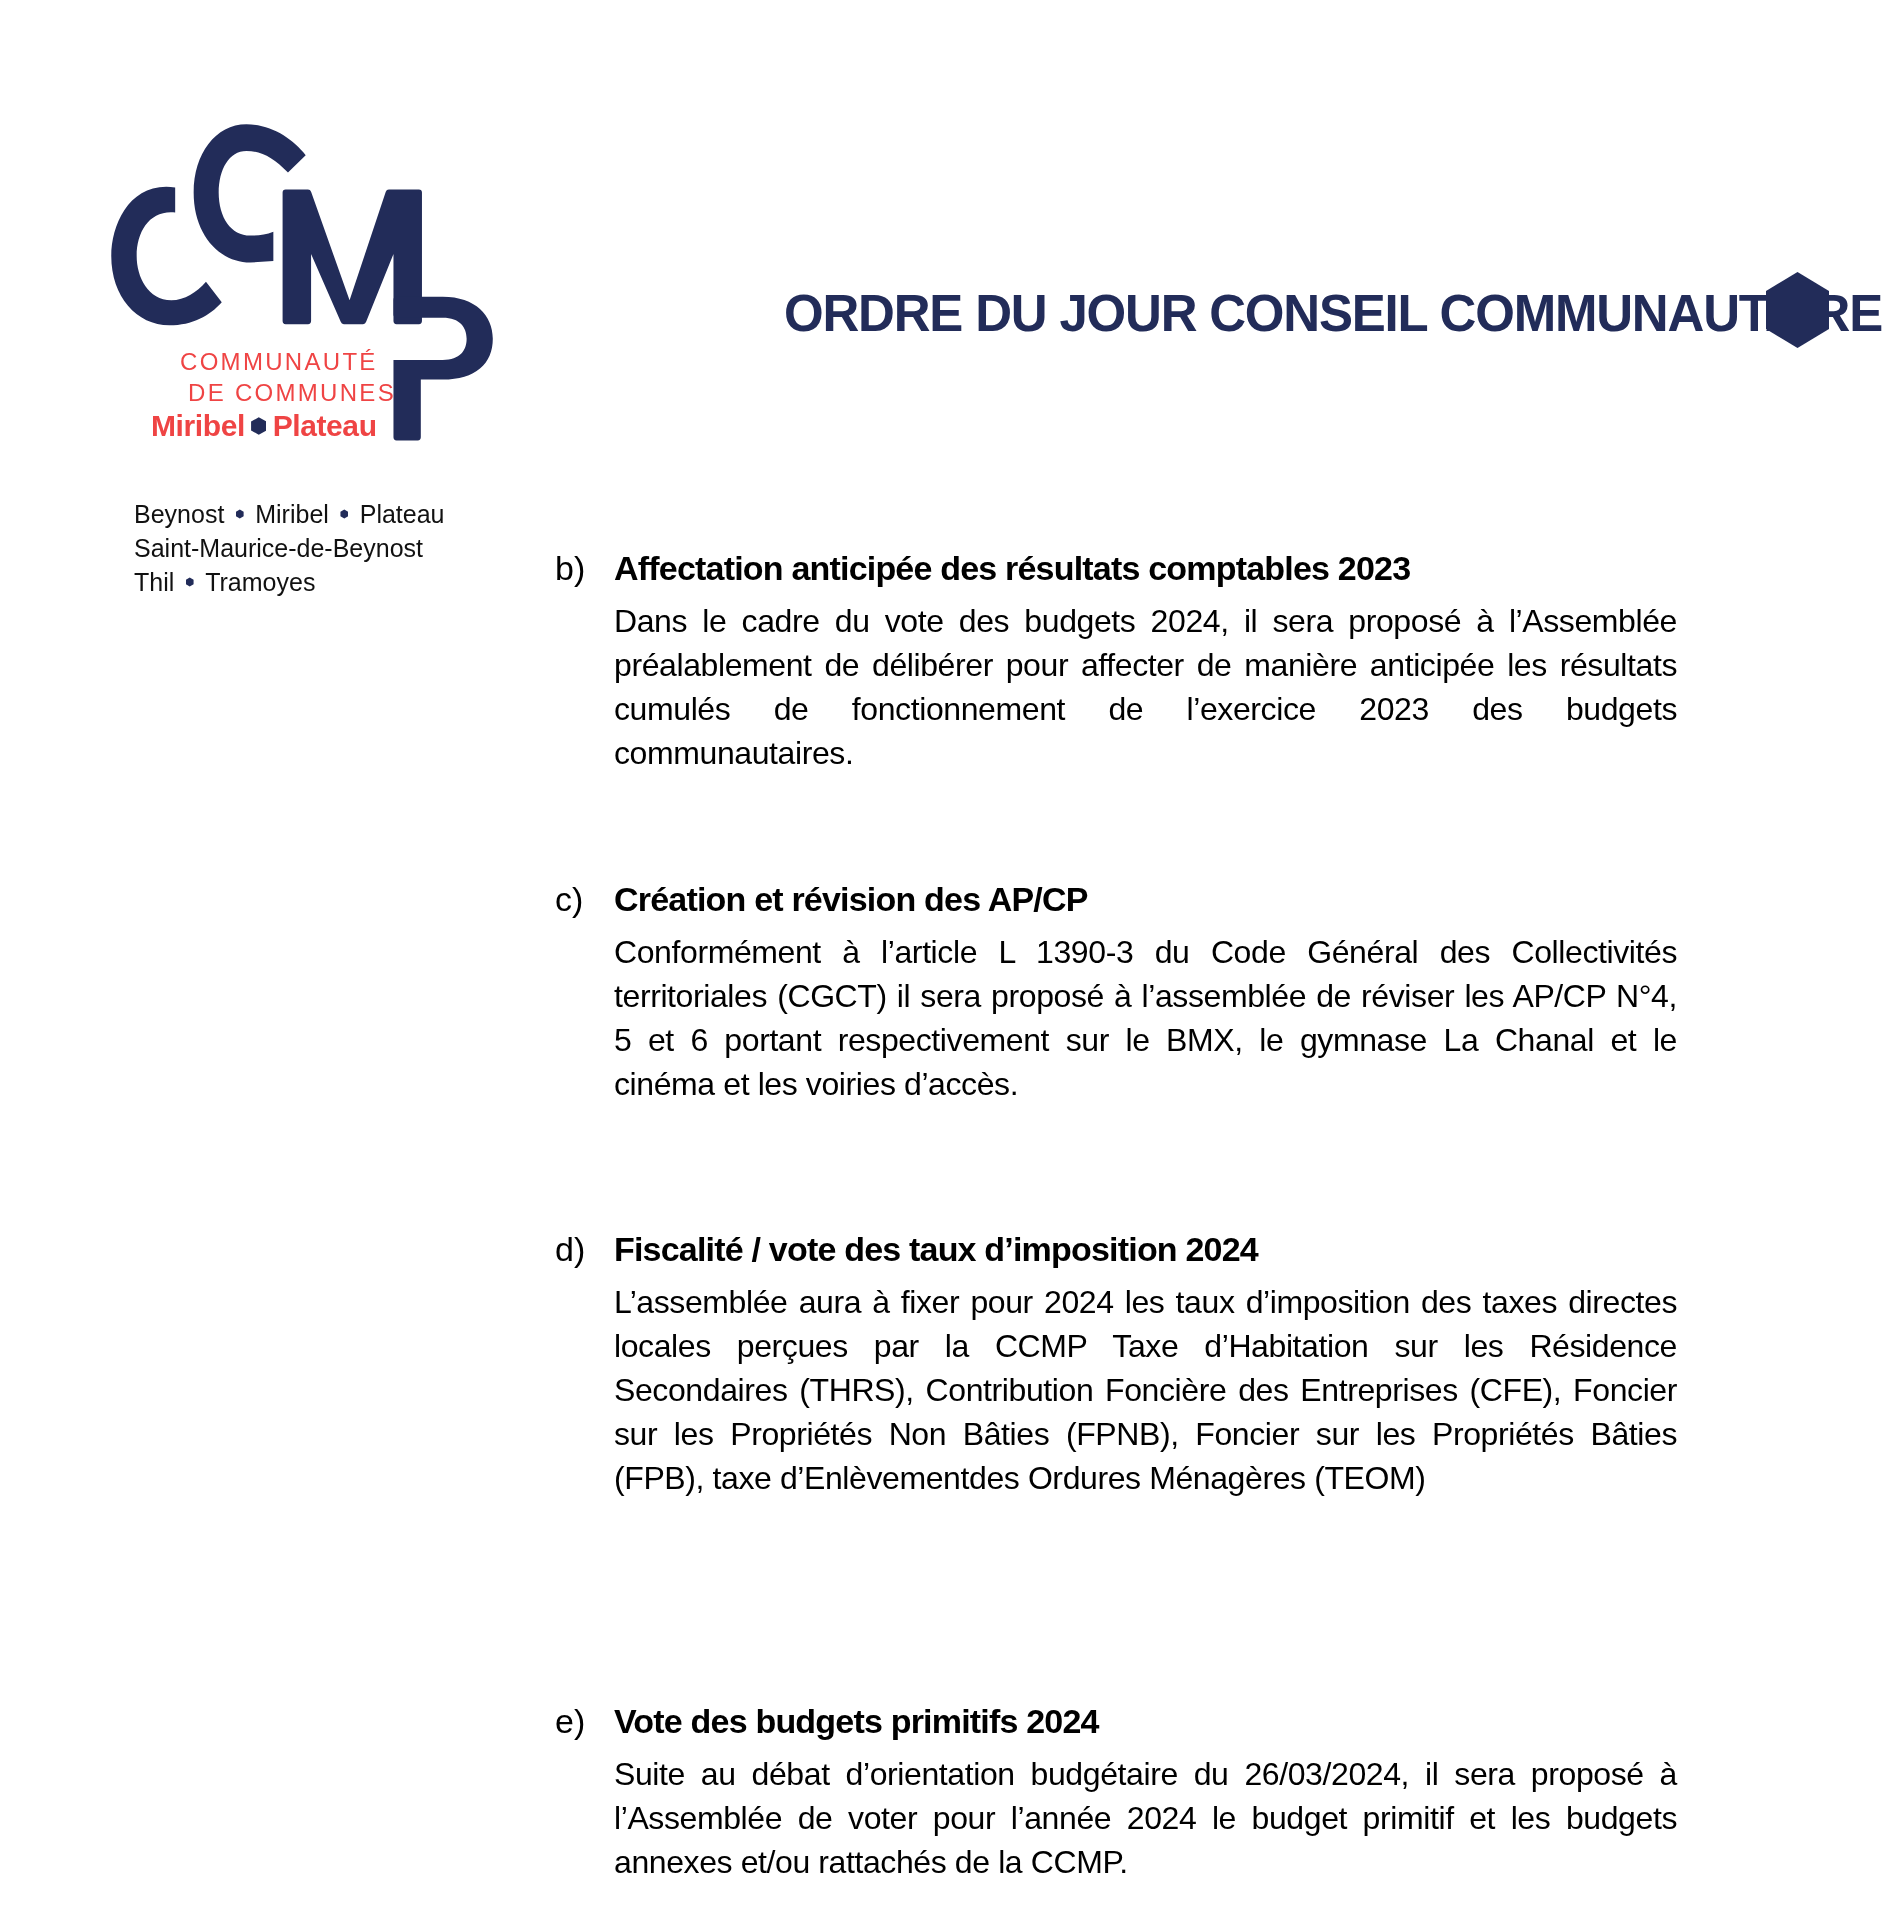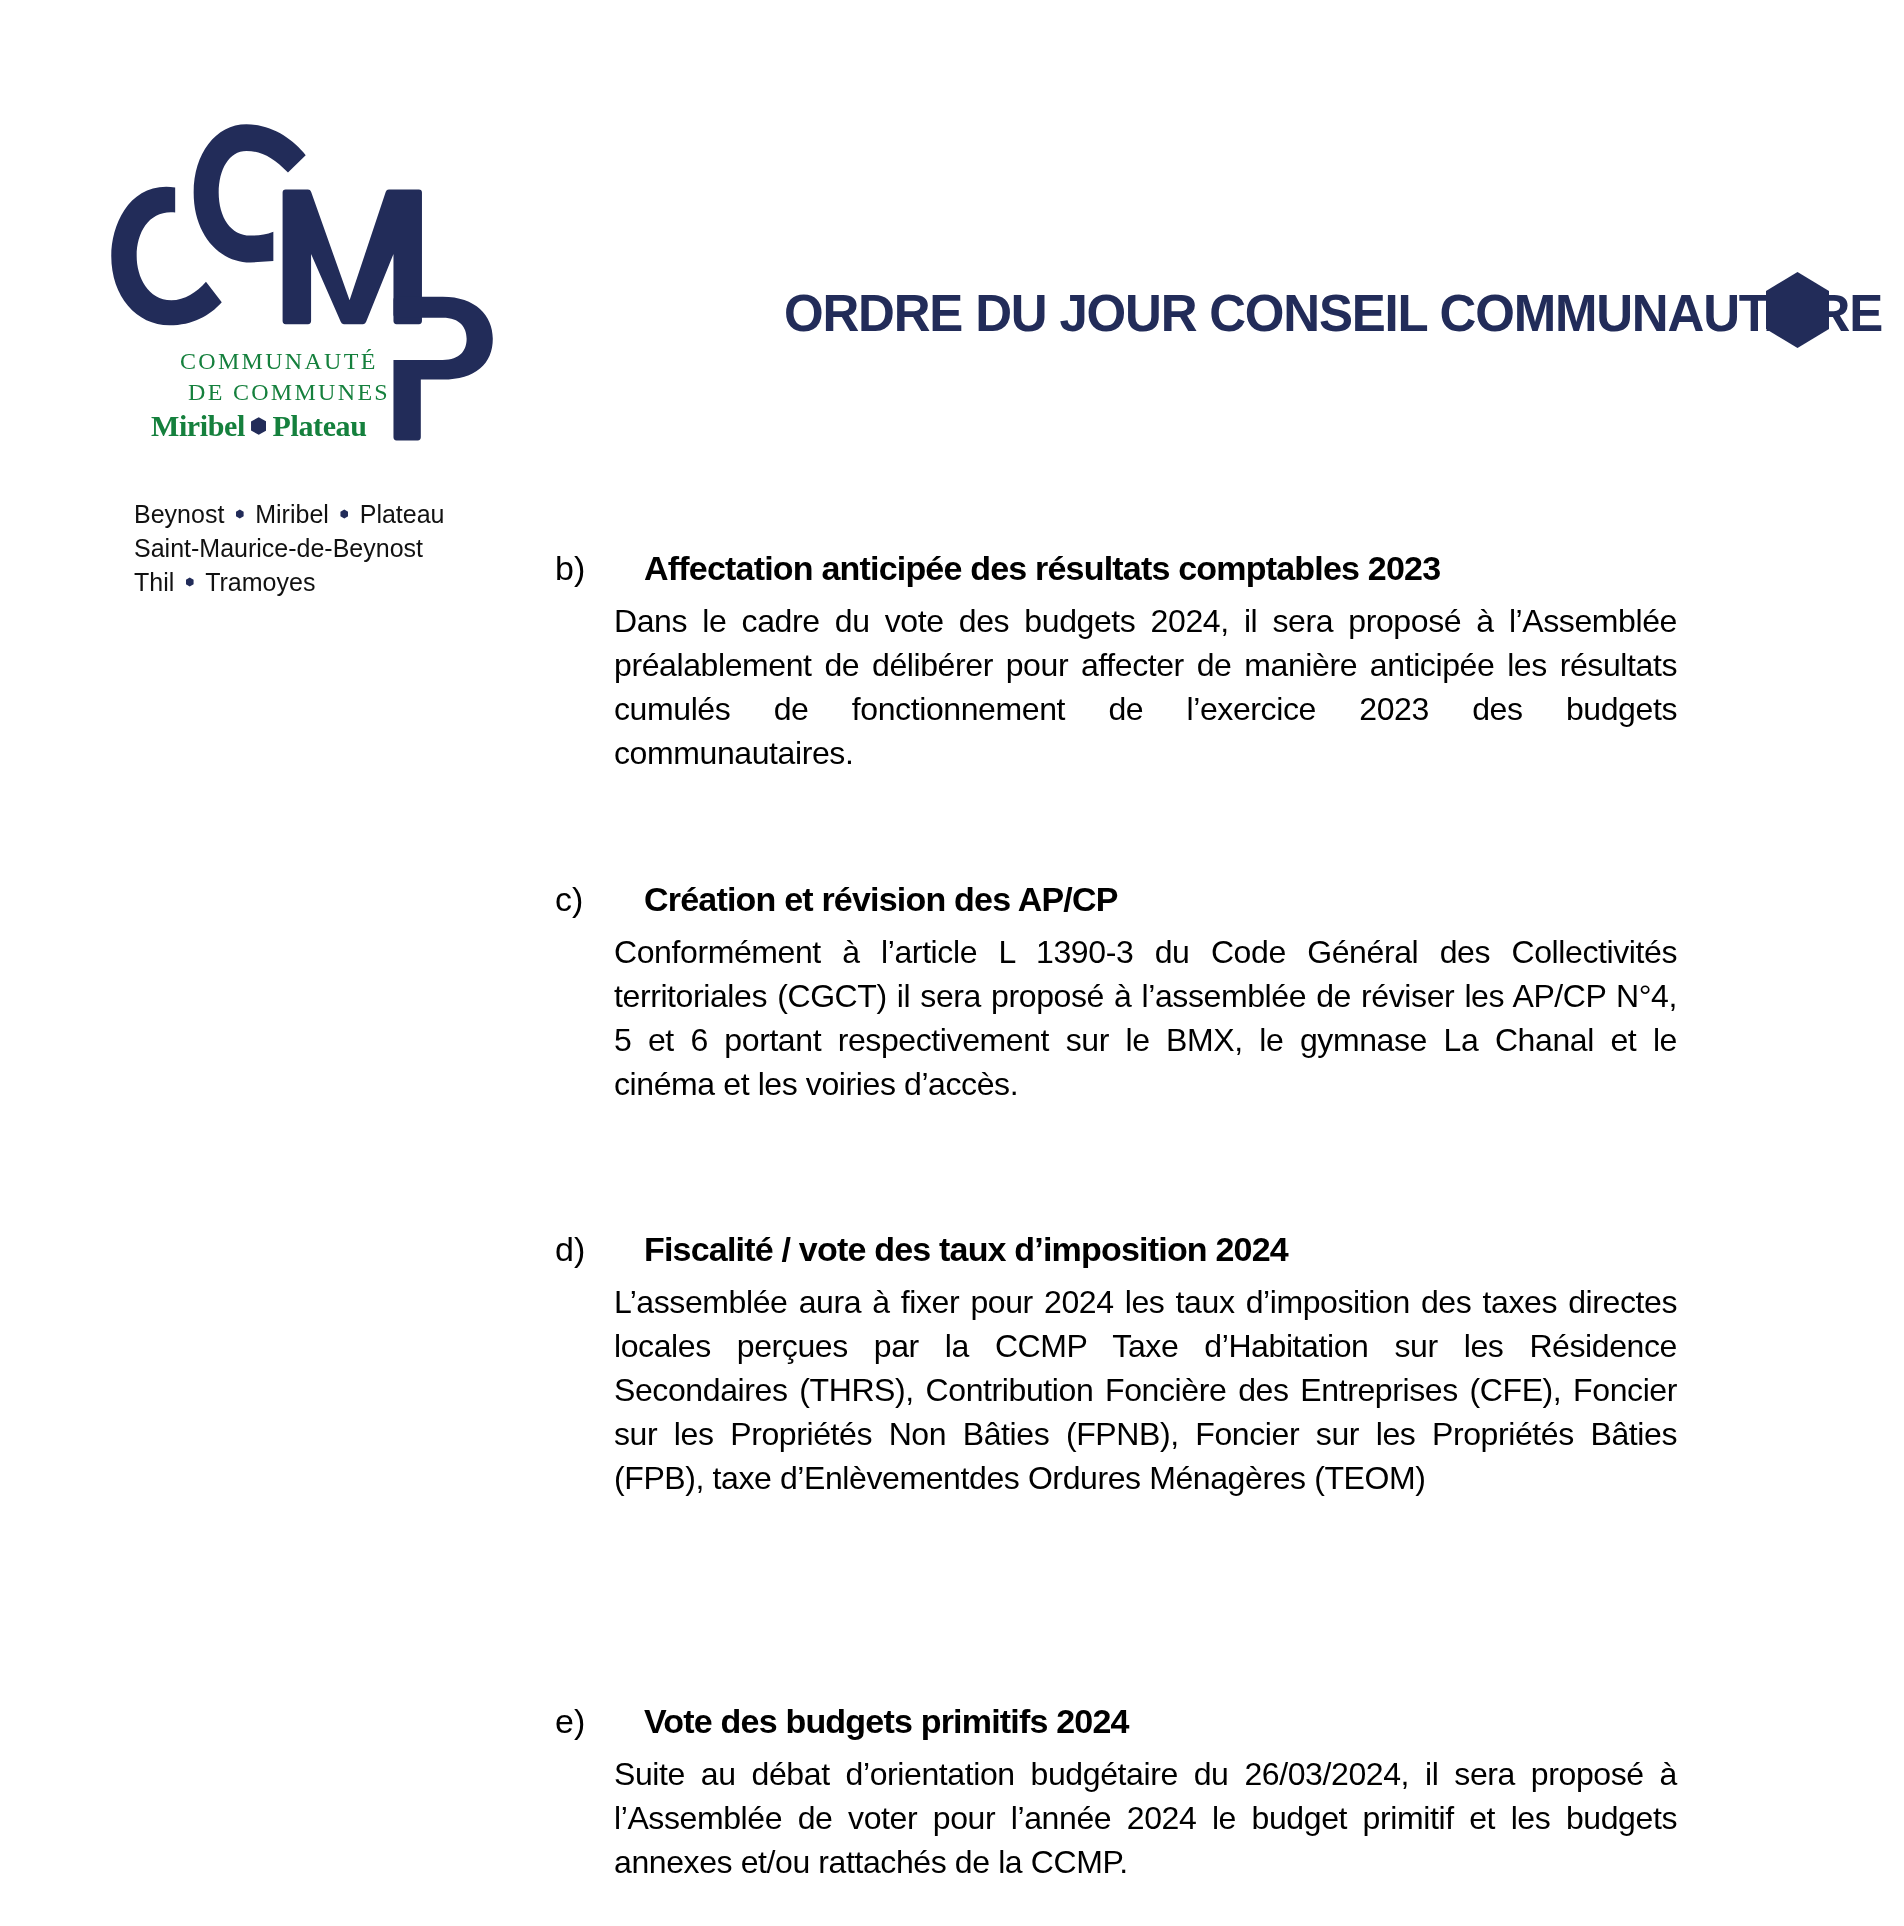--- a/index.html
+++ b/index.html
@@ -2,21 +2,21 @@
 <html style="font-size:6.2px"><head>
 <meta charset="utf-8">
 <style>
   html, body { margin: 0; padding: 0; background: #ffffff; }
   body { width: 1905px; height: 2847px; position: relative; overflow: hidden;
          font-family: "Liberation Sans", sans-serif; color: #000; }
 
   
   .logo { position: absolute; left: 0; top: 0; width: 539px; height: 462px; }
   .logo svg { position: absolute; left: 0; top: 0; }
-  .logo-text { position: absolute; color: #15803d; font-family: Liberation Serif, serif; white-space: nowrap; }
+  .logo-text { position: absolute; color: #ef4444; font-family: Liberation Sans, sans-serif; white-space: nowrap; }
   .logo-l1 { left: 180px; top: 348px; font-size: 24px; letter-spacing: 2.3px; font-weight: 400; }
   .logo-l2 { left: 188px; top: 379px; font-size: 24px; letter-spacing: 2.3px; font-weight: 400; }
   .logo-l3 { left: 151px; top: 409px; font-size: 30px; font-weight: 700; letter-spacing: -0.4px; display: flex; align-items: center; gap: 6.2px; }
   .logo-hex { display: inline-block; width: 15.4px; height: 17.7px; background: #222c59;
               clip-path: polygon(50% 0, 100% 25%, 100% 75%, 50% 100%, 0 75%, 0 25%); }
 
   
   .communes { position: absolute; left: 112px; top: 497px; font-size: 25px; line-height: 34px; color: #111; margin-left: 22px; }
   .communes .row { white-space: nowrap; display: flex; align-items: center; }
   .dot { display: inline-block; width: 7.7px; height: 9.2px; background: #222c59; margin: 0 11.6px;
@@ -25,21 +25,21 @@
   
   .page-title { position: absolute; left: 784px; top: 287px; font-size: 51px; font-weight: 700;
                 color: #222c59; letter-spacing: -1.2px; white-space: nowrap; line-height: 54px; }
   .title-hex { position: absolute; left: 1766px; top: 272px; width: 63px; height: 76px; background: #222c59;
                clip-path: polygon(50% 0, 100% 25%, 100% 75%, 50% 100%, 0 75%, 0 25%); }
 
   
   .item { position: absolute; left: 555px; width: 1123px; }
   .marker { position: absolute; left: 0; top: 0; font-size: 34px; font-weight: 400; line-height: 39px; }
   .heading { position: absolute; left: 59px; top: 0; font-size: 34px; font-weight: 700; letter-spacing: -0.8px;
-             line-height: 39px; white-space: nowrap; margin-left: 30px; }
+             line-height: 39px; white-space: nowrap; }
   .body { position: absolute; left: 59px; top: 50px; width: 1063px; font-size: 32px; line-height: 44px;
           text-align: justify; text-align-last: left; letter-spacing: -0.4px; }
 </style>
 </head>
 <body>
 
 <div class="logo">
   <svg width="539" height="462" viewBox="0 0 1400 1200">
     <g fill="#222c59">
 

